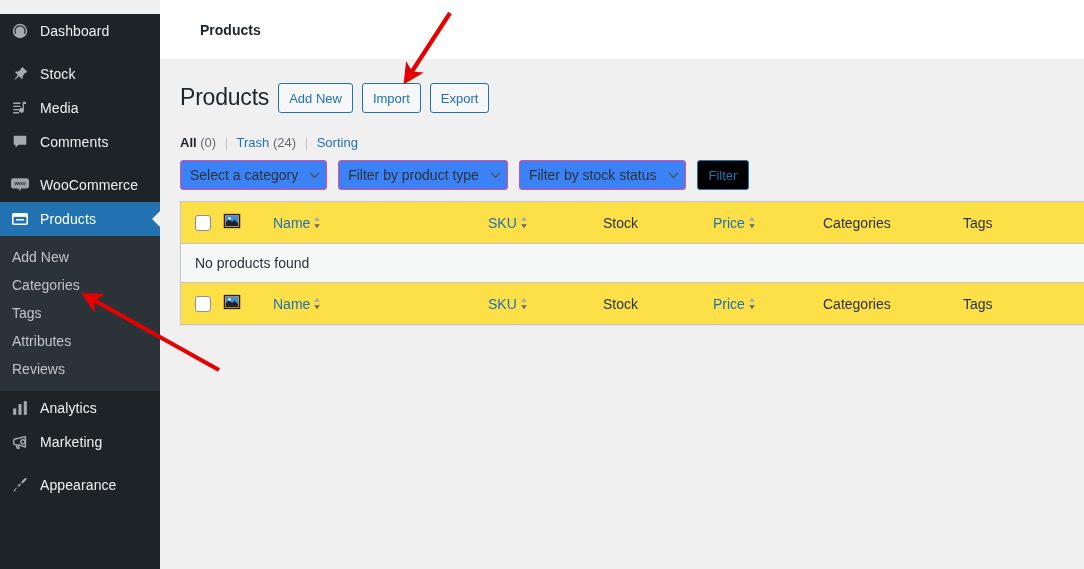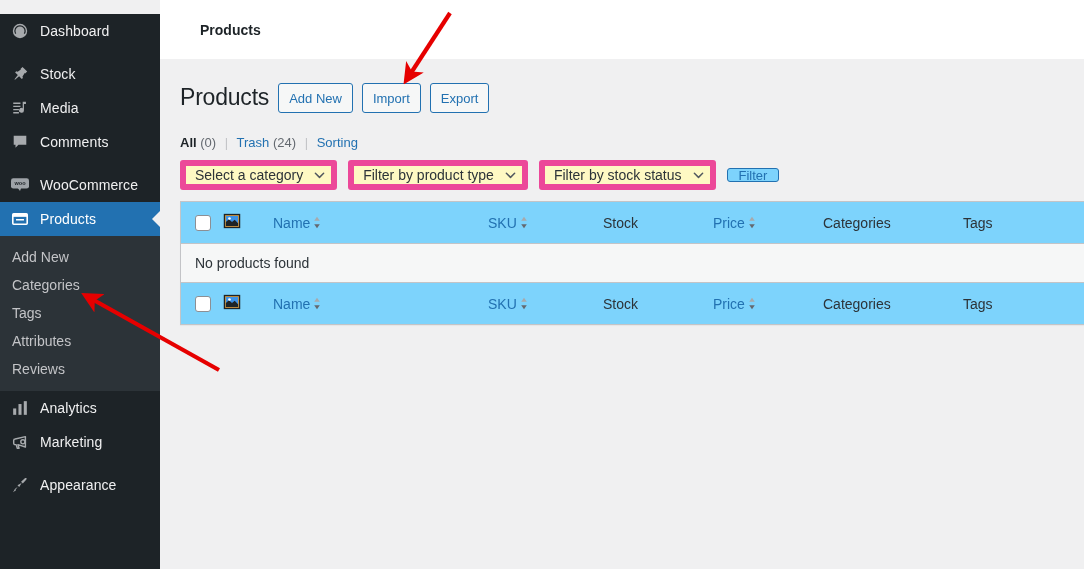--- a/index.html
+++ b/index.html
@@ -117,41 +117,41 @@
   
   #filters {
     margin-top: 10px;
     display: flex; align-items: center;
     gap: 11px;
   }
   .wp-select {
     position: relative;
     height: 30px;
     min-width: 60px;
-    border: 6px solid #ec4899;
+    border: 1px solid #ec4899;
     border-radius: 3px;
-    background: #fef9c3;
+    background: #3b82f6;
     color: #2c3338;
     font-size: 14px;
     display: inline-flex; align-items: center;
     padding: 0 28px 0 9px;
     cursor: pointer;
     white-space: nowrap;
   }
   .wp-select .chev {
     position: absolute; right: 8px; top: 50%;
     transform: translateY(-60%);
     width: 9px; height: 9px;
   }
   .wp-select .chev svg { display: block; }
   #filter-button {
-    height: 14px; padding: 0 11px;
+    height: 30px; padding: 0 11px;
     border: 1px solid #2271b1;
     border-radius: 3px;
-    background: #7dd3fc;
+    background: #000000;
     color: #2271b1;
     font-size: 13px;
     display: inline-flex; align-items: center;
     cursor: pointer;
   }
 
   
   #table-wrap {
     margin-top: 11px;
     width: 904px;
@@ -163,21 +163,21 @@
   table.wp-list { width: 100%; border-collapse: collapse; table-layout: fixed; }
   table.wp-list th {
     text-align: left;
     font-weight: 400;
     font-size: 14px;
     color: #2c3338;
     padding: 10px 0 10px 0;
     height: 32px;
     vertical-align: middle;
   }
-  table.wp-list thead tr, table.wp-list tfoot tr { background: #7dd3fc; }
+  table.wp-list thead tr, table.wp-list tfoot tr { background: #fde047; }
   table.wp-list thead th { border-bottom: 1px solid #c3c4c7; }
   table.wp-list tfoot th { border-top: 1px solid #c3c4c7; }
   .col-cb    { width: 42px; padding-left: 14px !important; }
   .col-thumb { width: 50px; }
   .col-name  { width: 215px; }
   .col-sku   { width: 115px; }
   .col-stock { width: 110px; }
   .col-price { width: 110px; margin-left: 8px; }
   .col-cats  { width: 140px; }
   .col-tags  { width: 122px; }

